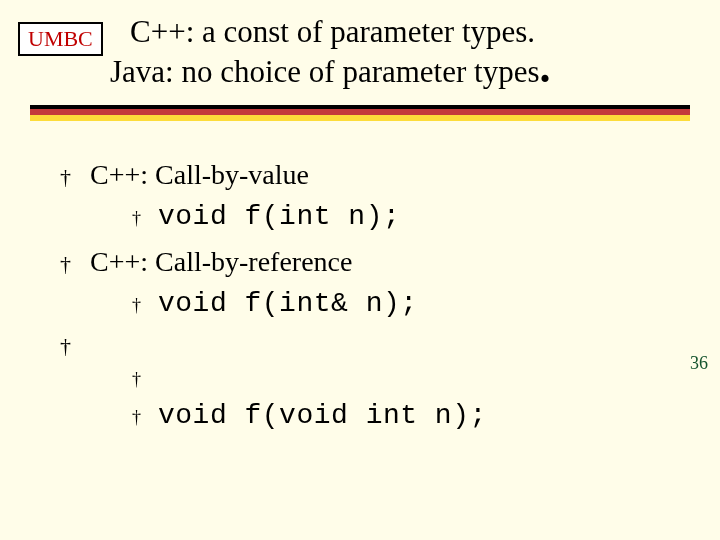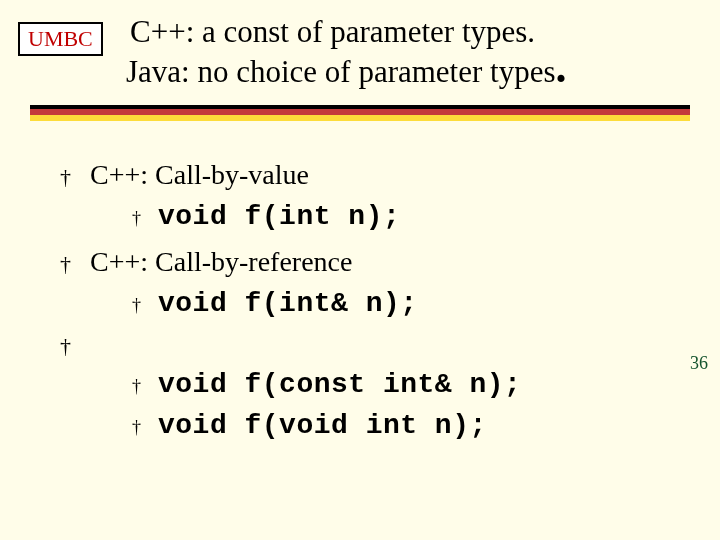--- a/index.html
+++ b/index.html
@@ -36,21 +36,21 @@
   }
   .title-block {
     margin-left: 80px;
     font-size: 31px;
     line-height: 1.3;
   }
   .title-line1 {
     margin-left: 20px;
   }
   .title-line2 {
-    margin-left: 16px;
+    margin-left: 0;
   }
   .bigdot {
     font-size: 44px;
     font-weight: bold;
     line-height: 0;
     vertical-align: baseline;
   }
   .rules {
     margin-top: 12px;
   }
@@ -79,21 +79,21 @@
     align-items: baseline;
     margin: 10px 0 4px 72px;
   }
   .item-l2 .dagger {
     font-size: 18px;
     width: 26px;
     flex: 0 0 26px;
   }
   .item-l2 .code {
     font-family: "Courier New", Courier, monospace;
-    font-weight: bold;
+    font-weight: normal;
     font-size: 28px;
     letter-spacing: 0.5px;
   }
   .slide-number {
     position: absolute;
     right: 12px;
     bottom: 14px;
     font-size: 18px;
     color: #14532d;
     font-family: Georgia, serif;
@@ -137,21 +137,20 @@
     <div class="item-l2">
       <span class="dagger">†</span>
       <span class="code">void f(int&amp; n);</span>
     </div>
 
     <div class="item-l1">
       <span class="dagger">†</span>
     </div>
     <div class="item-l2">
       <span class="dagger">†</span>
-      <span class="code">void f(const int&amp; n);</span>
     </div>
     <div class="item-l2">
       <span class="dagger">†</span>
       <span class="code">void f(void int n);</span>
     </div>
 
   </div>
 
   <div class="slide-number">36</div>
 </div>

